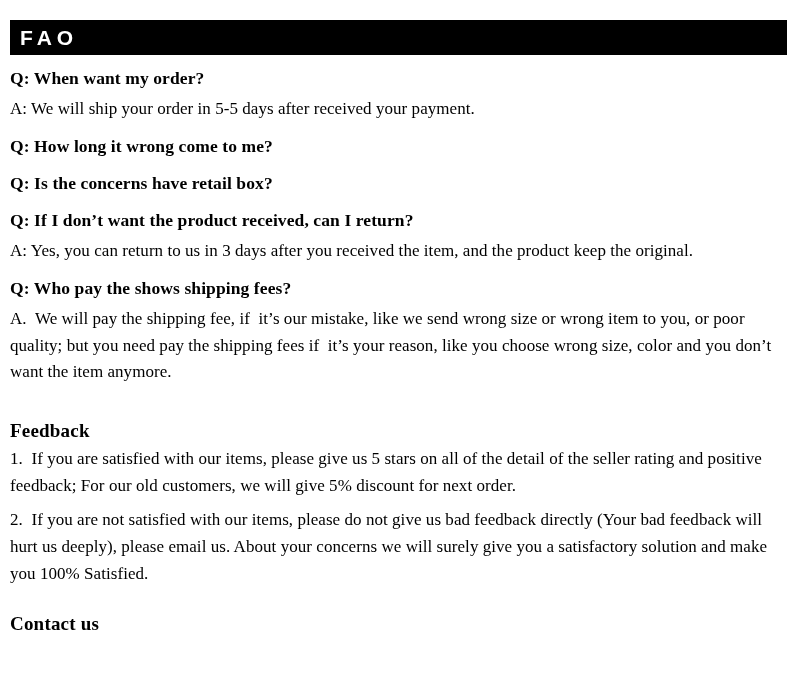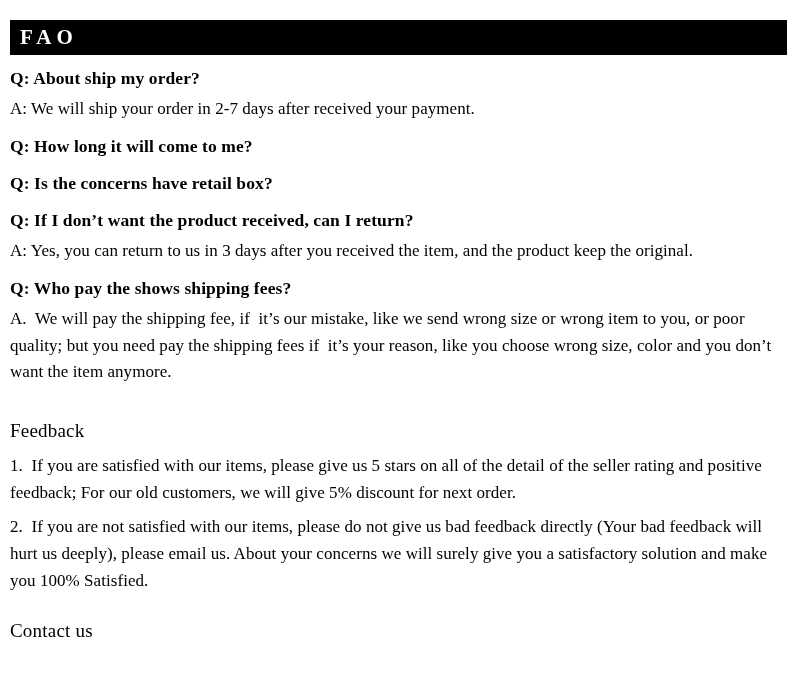--- a/index.html
+++ b/index.html
@@ -26,21 +26,21 @@
     left: 10px;
     top: 20px;
     width: 777px;
     height: 35px;
     background: #000000;
     display: flex;
     align-items: center;
   }
   .header-title {
     color: #ffffff;
-    font-family: Liberation Serif, serif;
+    font-family: Liberation Sans, sans-serif;
     font-weight: 700;
     font-size: 21px;
     letter-spacing: 5px;
     padding-left: 10px;
     line-height: 1;
   }
   .content {
     position: absolute;
     left: 10px;
     top: 66px;
@@ -61,24 +61,24 @@
     font-size: 17px;
     line-height: 1.56;
     margin: 0;
     white-space: pre-wrap;
     letter-spacing: 0.05px;
   }
   .section {
     margin-top: 26px;
   }
   .section-heading {
-    font-weight: 400;
+    font-weight: 700;
     font-size: 19px;
     line-height: 1.35;
-    margin: 0 0 10px 0;
+    margin: 0 0 3px 0;
     letter-spacing: 0.2px;
   }
   .section-para {
     font-weight: 400;
     font-size: 17px;
     line-height: 1.56;
     margin: 0;
     white-space: pre-wrap;
     letter-spacing: 0.05px;
   }
@@ -91,26 +91,26 @@
 
 <div class="page">
 
   <div class="header-bar">
     <div class="header-title">FAO</div>
   </div>
 
   <div class="content">
 
     <div class="qa-block">
-      <p class="q-line">Q: About ship my order?</p>
-      <p class="a-line">A: We will ship your order in 2-7 days after received your payment.</p>
+      <p class="q-line">Q: When want my order?</p>
+      <p class="a-line">A: We will ship your order in 5-5 days after received your payment.</p>
     </div>
 
     <div class="qa-block">
-      <p class="q-line">Q: How long it will come to me?</p>
+      <p class="q-line">Q: How long it wrong come to me?</p>
     </div>
 
     <div class="qa-block">
       <p class="q-line">Q: Is the concerns have retail box?</p>
     </div>
 
     <div class="qa-block">
       <p class="q-line">Q: If  I don’t want the product received, can I return?</p>
       <p class="a-line">A: Yes, you can return to us in 3 days after you received the item, and the product keep the original.</p>
     </div>

